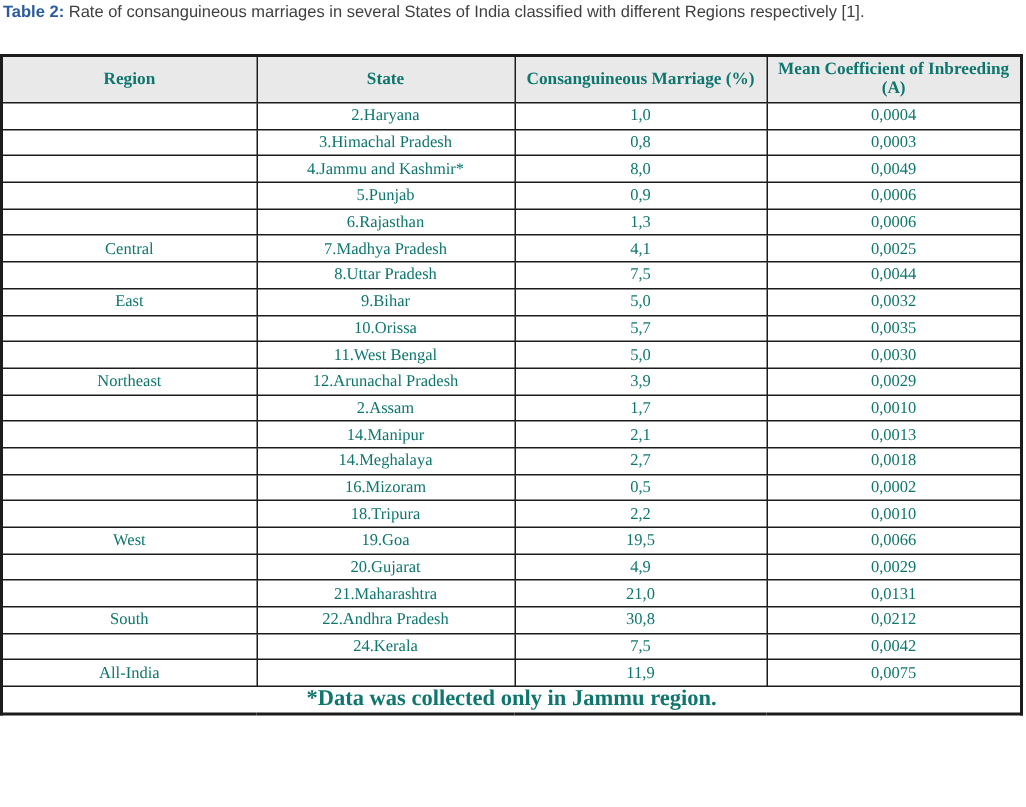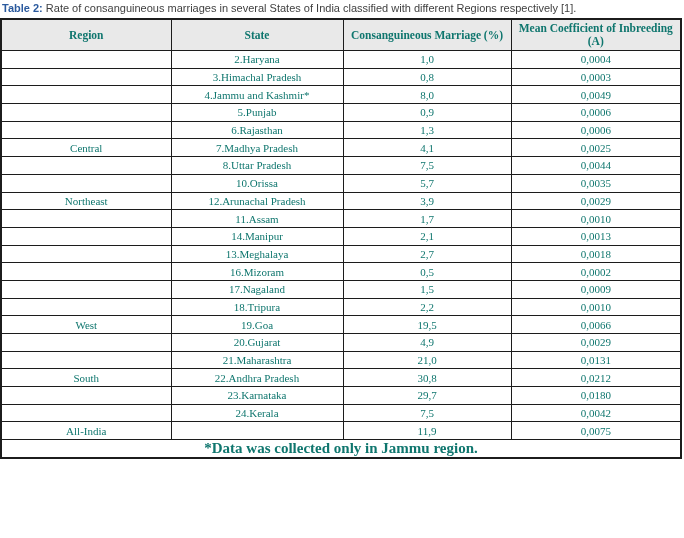--- a/index.html
+++ b/index.html
@@ -8,21 +8,21 @@
     width: 684px;
     height: 538px;
     background: #ffffff;
     font-family: "Liberation Serif", serif;
     overflow: hidden;
   }
   .caption {
     font-family: "Liberation Sans", sans-serif;
     font-size: 11px;
     color: #3f3f3f;
-    padding: 2px 0 3px 2px;
+    padding: 2px 0 21px 2px;
     line-height: 13px;
     white-space: nowrap;
   }
   .caption .caption-label {
     color: #2b5a9e;
     font-weight: bold;
   }
   table.data-table {
     border-collapse: collapse;
     table-layout: fixed;
@@ -120,60 +120,66 @@
           <td>4,1</td>
           <td>0,0025</td>
         </tr>
         <tr>
           <td></td>
           <td>8.Uttar Pradesh</td>
           <td>7,5</td>
           <td>0,0044</td>
         </tr>
         <tr>
+          <td>East</td>
+          <td>9.Bihar</td>
+          <td>5,0</td>
+          <td>0,0032</td>
+        </tr>
+        <tr>
           <td></td>
           <td>10.Orissa</td>
           <td>5,7</td>
           <td>0,0035</td>
+        </tr>
+        <tr>
+          <td></td>
+          <td>11.West Bengal</td>
+          <td>5,0</td>
+          <td>0,0030</td>
         </tr>
         <tr>
           <td>Northeast</td>
           <td>12.Arunachal Pradesh</td>
           <td>3,9</td>
           <td>0,0029</td>
         </tr>
         <tr>
           <td></td>
-          <td>11.Assam</td>
+          <td>2.Assam</td>
           <td>1,7</td>
           <td>0,0010</td>
         </tr>
         <tr>
           <td></td>
           <td>14.Manipur</td>
           <td>2,1</td>
           <td>0,0013</td>
         </tr>
         <tr>
           <td></td>
-          <td>13.Meghalaya</td>
+          <td>14.Meghalaya</td>
           <td>2,7</td>
           <td>0,0018</td>
         </tr>
         <tr>
           <td></td>
           <td>16.Mizoram</td>
           <td>0,5</td>
           <td>0,0002</td>
-        </tr>
-        <tr>
-          <td></td>
-          <td>17.Nagaland</td>
-          <td>1,5</td>
-          <td>0,0009</td>
         </tr>
         <tr>
           <td></td>
           <td>18.Tripura</td>
           <td>2,2</td>
           <td>0,0010</td>
         </tr>
         <tr>
           <td>West</td>
           <td>19.Goa</td>
@@ -190,26 +196,20 @@
           <td></td>
           <td>21.Maharashtra</td>
           <td>21,0</td>
           <td>0,0131</td>
         </tr>
         <tr>
           <td>South</td>
           <td>22.Andhra Pradesh</td>
           <td>30,8</td>
           <td>0,0212</td>
-        </tr>
-        <tr>
-          <td></td>
-          <td>23.Karnataka</td>
-          <td>29,7</td>
-          <td>0,0180</td>
         </tr>
         <tr>
           <td></td>
           <td>24.Kerala</td>
           <td>7,5</td>
           <td>0,0042</td>
         </tr>
         <tr>
           <td>All-India</td>
           <td></td>

